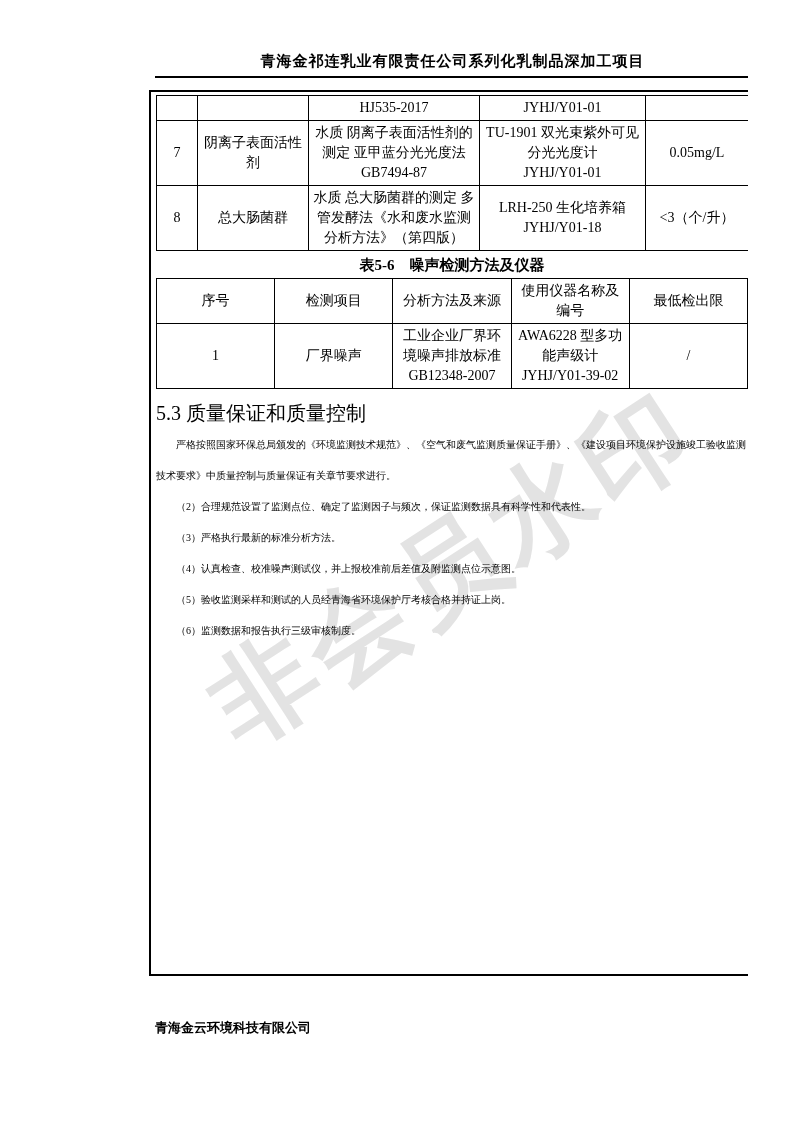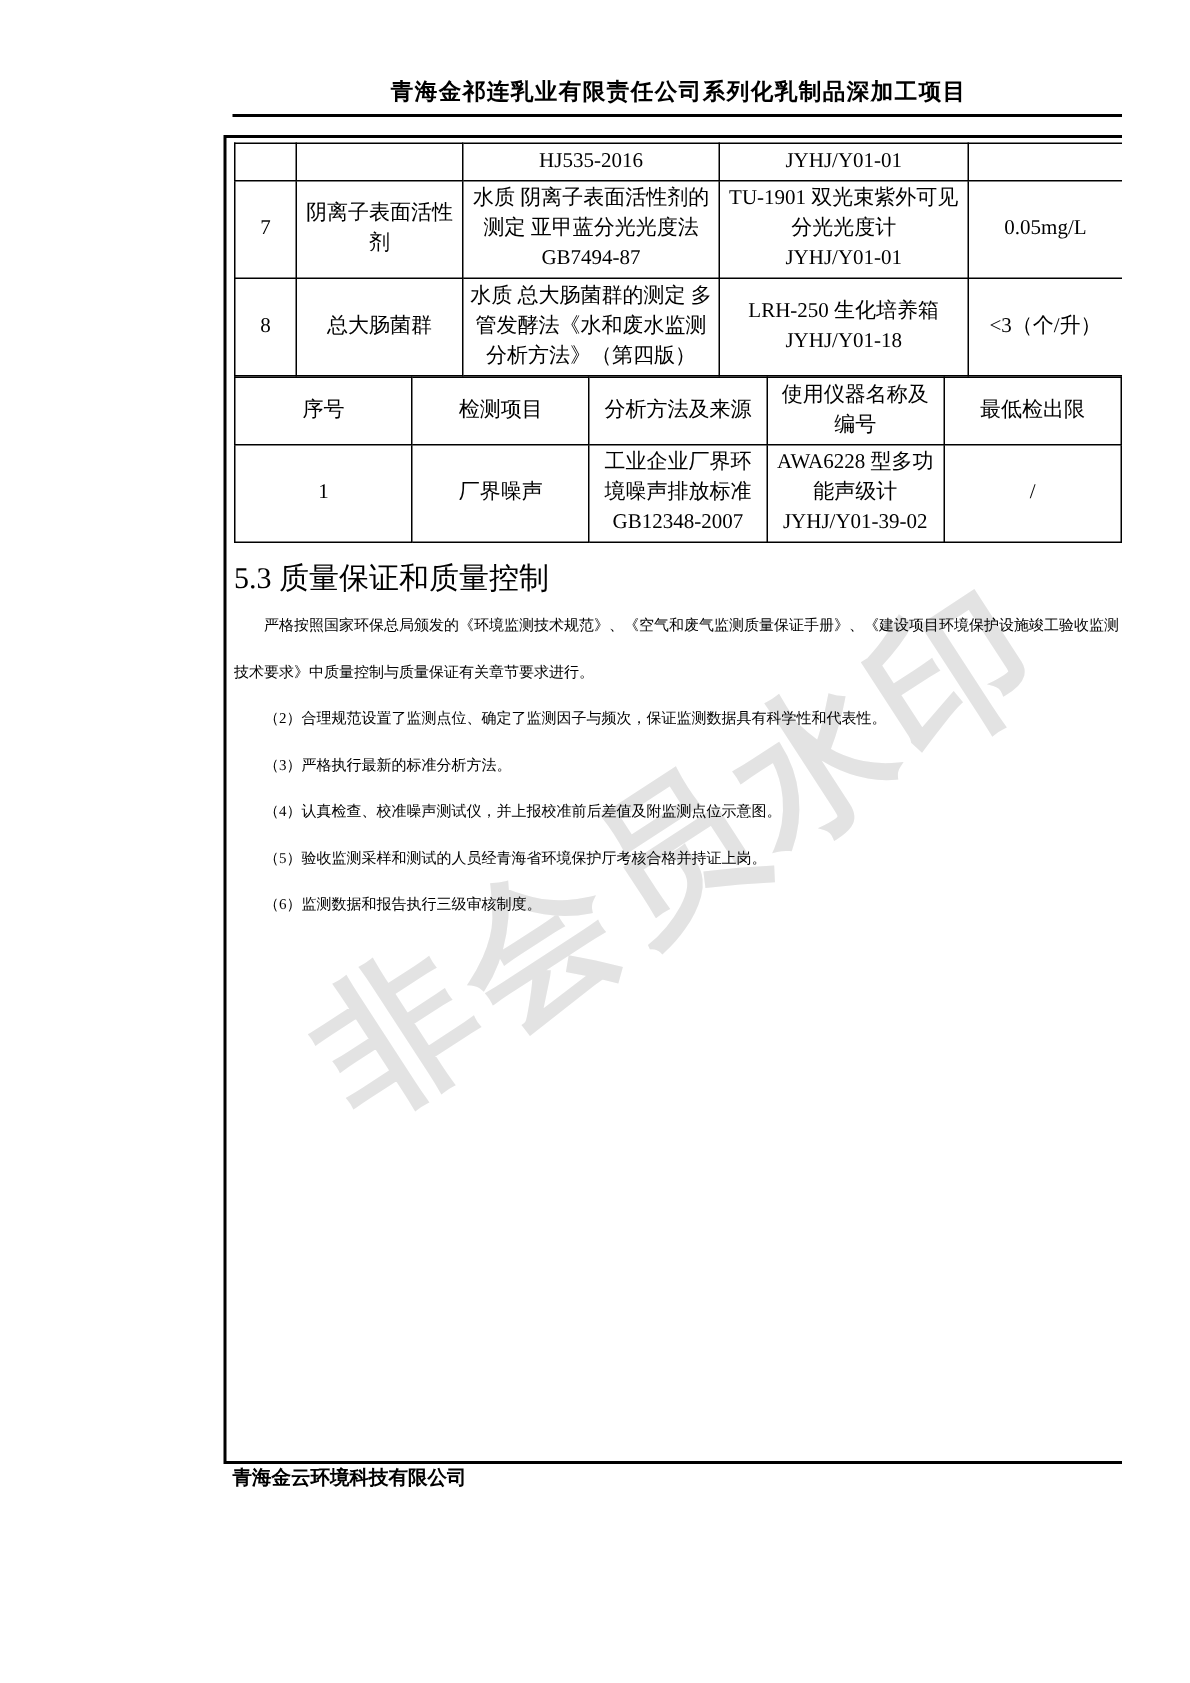--- a/index.html
+++ b/index.html
@@ -53,21 +53,21 @@
     font-size:10px; line-height:31px; text-indent:2em;
     text-align:justify; text-justify:inter-ideograph;
   }
   
   .retmark {
     position:absolute; font-size:11px; color:#9a9a9a; z-index:2;
     font-family:"DejaVu Sans",sans-serif; line-height:11px;
   }
   
   .page-num { position:absolute; left:684px; top:1023px; font-size:12px;margin-left:40px; }
-  .ft-company { position:absolute; left:110px; top:976px; font-size:13px; font-weight:bold; }
+  .ft-company { position:absolute; left:110px; top:1019px; font-size:13px; font-weight:bold; }
   .ft-contact { position:absolute; left:110px; top:1038px; font-size:12.5px; font-weight:bold; }
 </style>
 </head>
 <body>
 
 <div class="page">
 
   <div class="hdr-title">青海金祁连乳业有限责任公司系列化乳制品深加工项目</div>
   <div class="hdr-rule"></div>
 
@@ -81,21 +81,21 @@
   <span class="retmark" style="left: 713px; top: 332px; color: rgb(154, 154, 154);">↵</span>
 
   <div class="frame">
 
     <table class="tbl">
       <tbody>
 
           <tr>
             <td class="t1-c1"></td>
             <td class="t1-c2"></td>
-            <td class="t1-c3">HJ535-2016</td>
+            <td class="t1-c3">HJ535-2017</td>
             <td class="t1-c4 pre">JYHJ/Y01-01</td>
             <td class="t1-c5"></td>
           </tr>
 
           <tr>
             <td class="t1-c1">7</td>
             <td class="t1-c2">阴离子表面活性剂</td>
             <td class="t1-c3">水质 阴离子表面活性剂的测定 亚甲蓝分光光度法 GB7494-87</td>
             <td class="t1-c4 pre">TU-1901 双光束紫外可见
 分光光度计
@@ -107,20 +107,21 @@
             <td class="t1-c1">8</td>
             <td class="t1-c2">总大肠菌群</td>
             <td class="t1-c3">水质 总大肠菌群的测定 多管发酵法《水和废水监测分析方法》（第四版）</td>
             <td class="t1-c4 pre">LRH-250 生化培养箱
 JYHJ/Y01-18</td>
             <td class="t1-c5">&lt;3（个/升）</td>
           </tr>
         </tbody>
     </table>
 
+    <div class="caption">表5-6　噪声检测方法及仪器</div>
 
     <table class="tbl">
       <thead>
         <tr class="t2-head">
 
             <th>序号</th>
 
             <th>检测项目</th>
 
             <th>分析方法及来源</th>

